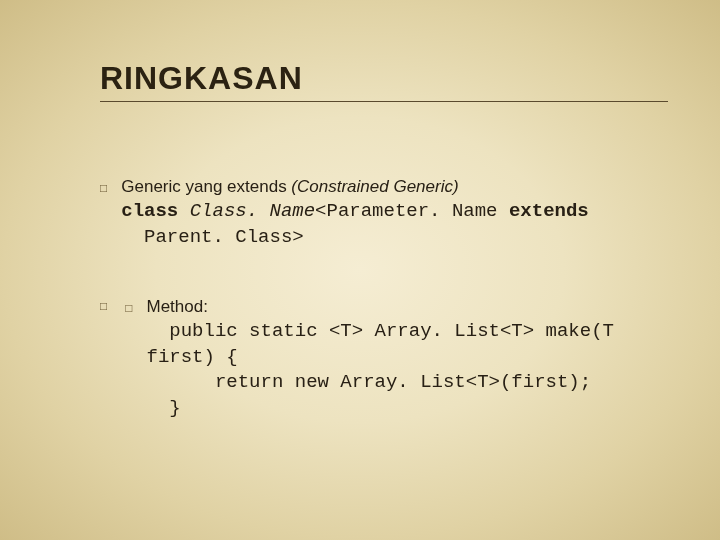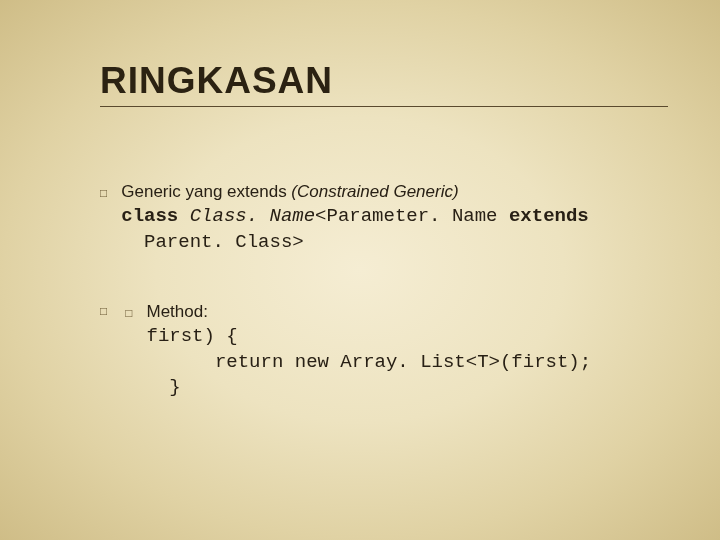--- a/index.html
+++ b/index.html
@@ -12,21 +12,21 @@
   }
   .slide {
     padding: 60px 52px 40px 100px;
   }
   .title-wrap {
     border-bottom: 1px solid #5a4a2e;
     padding-bottom: 4px;
     margin-bottom: 74px;
   }
   .title {
-    font-size: 37px;
+    font-size: 32px;
     font-weight: bold;
     letter-spacing: 1px;
     color: #2b2212;
   }
   .item {
     display: flex;
     align-items: flex-start;
     margin-bottom: 44px;
     font-size: 17px;
     line-height: 1.35;
@@ -73,20 +73,21 @@
     </div>
   </div>
 
   <div class="item">
     <div class="bullet">□</div>
     <div class="content">
       <div class="sub">
         <div class="bullet">□</div>
         <div class="content">
           <span>Method:</span>
+          <div class="code">  public static &lt;T&gt; Array. List&lt;T&gt; make(T</div>
           <div class="code">first) {</div>
           <div class="code">      return new Array. List&lt;T&gt;(first);</div>
           <div class="code">  }</div>
         </div>
       </div>
     </div>
   </div>
 
 </div>
 

